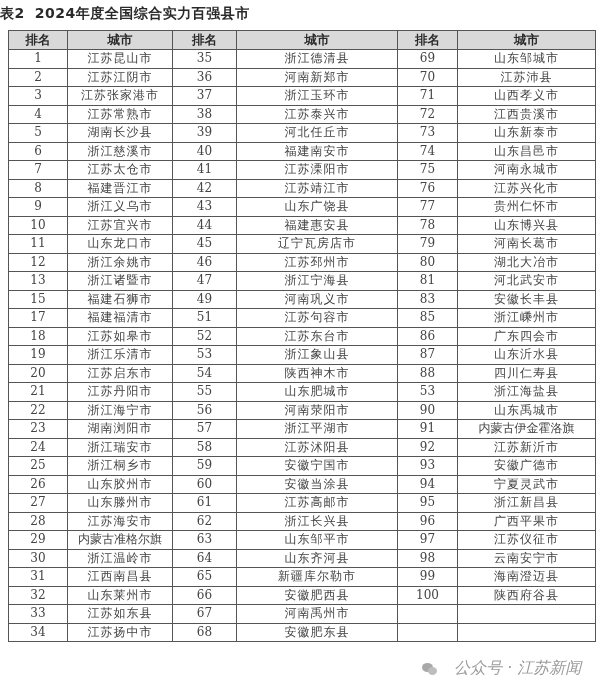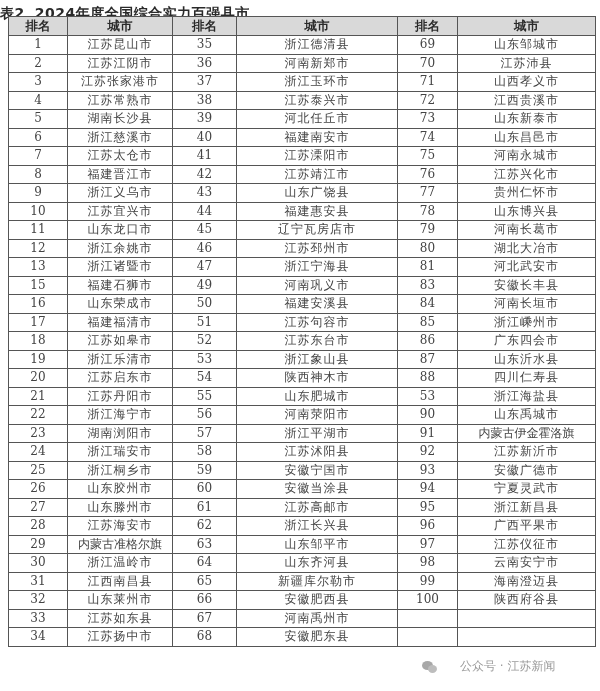--- a/index.html
+++ b/index.html
@@ -2,35 +2,35 @@
 <html><head>
 <meta charset="utf-8">
 <style>
   html, body { margin: 0; padding: 0; background: #ffffff; }
   body { width: 600px; height: 691px; position: relative; overflow: hidden;
          font-family: "DejaVu Serif", "Liberation Serif", serif; color: #3a3a3a; }
   .title { position: absolute; top: 5px; left: 0; width: 600px; text-align: left;
            font-family: "DejaVu Sans", "Liberation Sans", sans-serif; font-size: 14px;
            font-weight: bold; color: #2a2a2a; letter-spacing: 0.5px; }
   .title .num { margin-right: 10px; }
-  table.rank { position: absolute; top: 16px; left: 8px; width: 587px;
+  table.rank { position: absolute; top: 30px; left: 8px; width: 587px;
                border-collapse: collapse; table-layout: fixed;
                border: 1.5px solid #444; padding-left: 32px; }
   table.rank th, table.rank td { border: 1px solid #555; padding: 0; text-align: center;
                white-space: nowrap; overflow: hidden; }
   table.rank th { background: #d9d9d9; height: 18px; font-family: "DejaVu Sans", "Liberation Sans", sans-serif;
                   font-size: 12.5px; font-weight: bold; color: #2a2a2a; }
   table.rank td { height: 17.5px; font-size: 12px; line-height: 17px; color: #444; }
   col.c-rank1 { width: 59px; } col.c-city1 { width: 105px; }
   col.c-rank2 { width: 64px; } col.c-city2 { width: 161px; }
   col.c-rank3 { width: 60px; } col.c-city3 { width: 138px; }
   td.city { letter-spacing: 1px; }
   td.city.long { letter-spacing: 0; margin-top: 32px; }
   .watermark { position: absolute; left: 422px; top: 658px; font-family: "DejaVu Sans", "Liberation Sans", sans-serif;
-               font-size: 12px; color: #9a9a9a; display: flex; align-items: center; gap: 22px; }
+               font-size: 16px; color: #9a9a9a; display: flex; align-items: center; gap: 16px; font-style: italic; }
   .wm-icon { width: 16px; height: 13px; position: relative; }
   .wm-icon span { position: absolute; border-radius: 50%; background: #a8a8a8; }
   .wm-icon .b1 { width: 11px; height: 9px; left: 0; top: 1px; }
   .wm-icon .b2 { width: 9px; height: 8px; left: 6px; top: 5px; background: #bdbdbd; }
 </style>
 </head>
 <body>
 
 <div class="title">
   <span class="num">表2</span><span>2024年度全国综合实力百强县市</span>
@@ -162,28 +162,20 @@
       </tr>
       <tr>
         <td class="rank">15</td>
         <td class="city">福建石狮市</td>
         <td class="rank">49</td>
         <td class="city">河南巩义市</td>
         <td class="rank">83</td>
         <td class="city">安徽长丰县</td>
       </tr>
       <tr>
-        <td class="rank">16</td>
-        <td class="city">山东荣成市</td>
-        <td class="rank">50</td>
-        <td class="city">福建安溪县</td>
-        <td class="rank">84</td>
-        <td class="city">河南长垣市</td>
-      </tr>
-      <tr>
         <td class="rank">17</td>
         <td class="city">福建福清市</td>
         <td class="rank">51</td>
         <td class="city">江苏句容市</td>
         <td class="rank">85</td>
         <td class="city">浙江嵊州市</td>
       </tr>
       <tr>
         <td class="rank">18</td>
         <td class="city">江苏如皋市</td>

